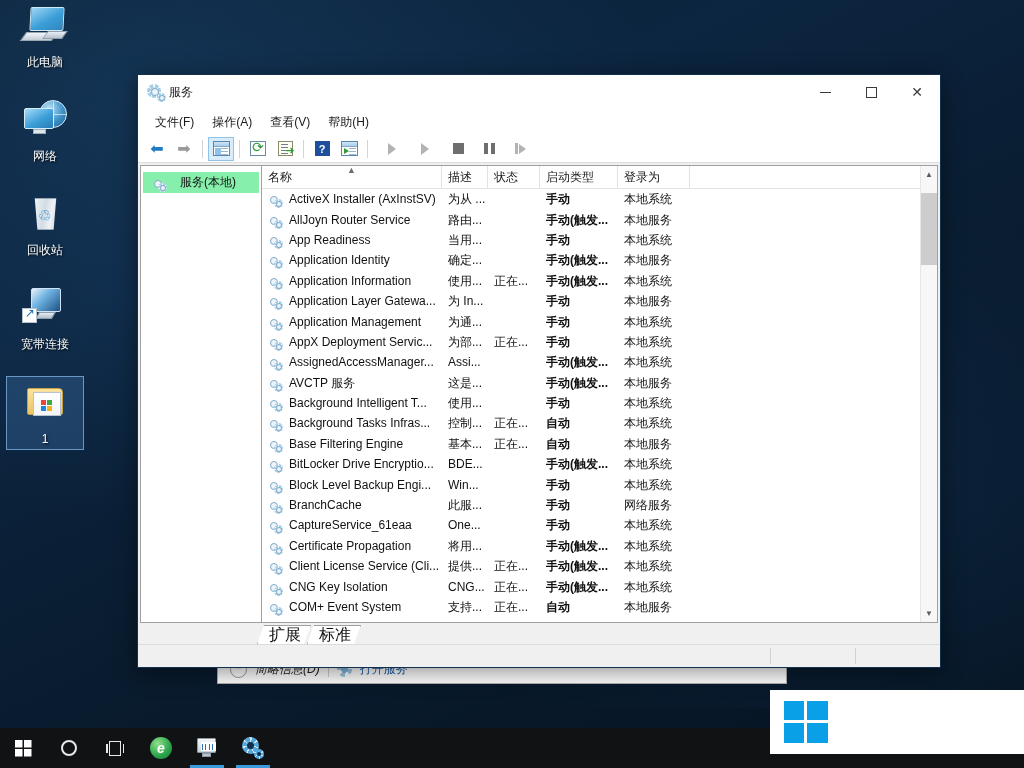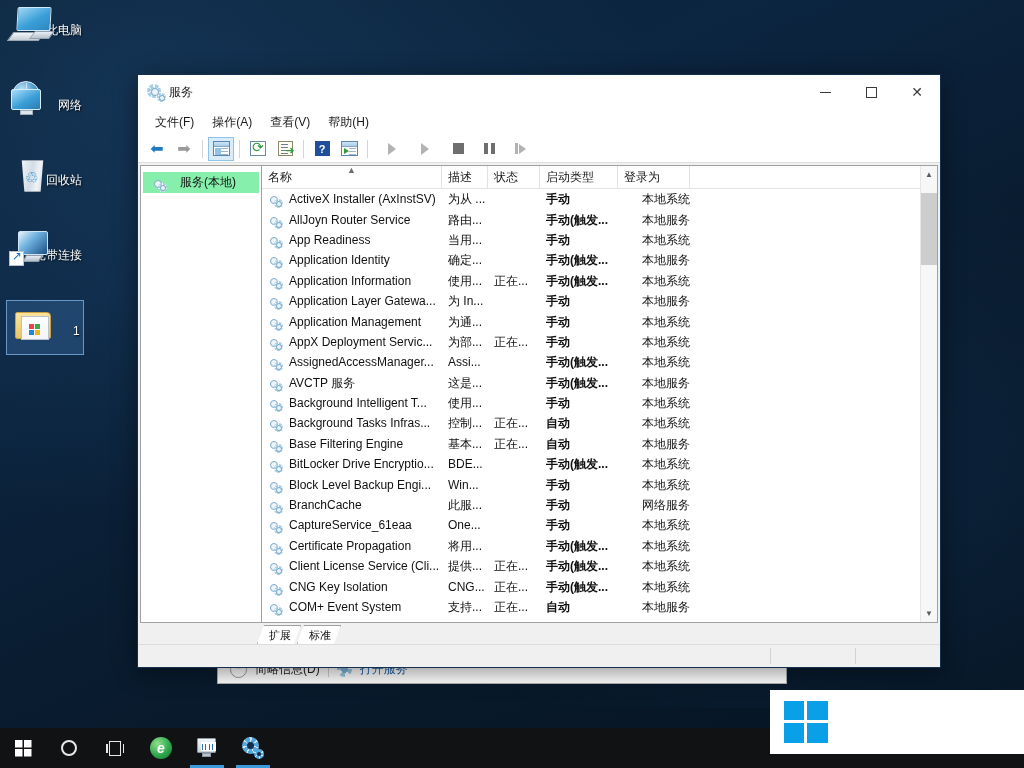--- a/index.html
+++ b/index.html
@@ -25,23 +25,22 @@
     content: ""; position: absolute; right: -150px; bottom: 60px;
     width: 820px; height: 560px;
     background: radial-gradient(ellipse at 60% 60%, rgba(25,70,120,0.22), rgba(8,22,40,0) 65%);
     pointer-events: none;
   }
 
   
   #desktop-icons { position: absolute; left: 0; top: 0; width: 90px; z-index: 2; }
   .desk-icon {
     width: 78px; margin: 0 auto 22px auto;
-    display: flex; align-items: center;
+    display: flex; flex-direction: column; align-items: center;
     padding: 4px 2px 3px 2px;
-    gap: 16px;
   }
   .desk-icon .glyph {
     width: 48px; height: 46px; position: relative;
     display: flex; align-items: center; justify-content: center;
   }
   .desk-icon .lbl {
     margin-top: 5px; color: #fff; font-size: 12px; line-height: 14px;
     text-align: center; text-shadow: 1px 1px 2px rgba(0,0,0,.85);
     white-space: nowrap;
   }
@@ -153,21 +152,21 @@
   #bg-window .tm-bottom {
     position: absolute; left: 0; right: 0; bottom: 0; height: 28px;
     background: #fff; border-top: 1px solid #dcdcdc;
     display: flex; align-items: center; padding-left: 12px; gap: 8px;
   }
   .tm-chev {
     width: 17px; height: 17px; border: 1px solid #9a9a9a; border-radius: 50%;
     display: flex; align-items: center; justify-content: center;
     font-size: 9px; color: #444;
   }
-  .tm-less { font-size: 12px; color: #222; }
+  .tm-less { font-size: 12px; color: #222; font-style: italic; }
   .tm-sep { width: 1px; height: 15px; background: #d0d0d0; }
   .tm-gear {
     width: 15px; height: 15px; position: relative;
     background: radial-gradient(circle at 50% 50%, #7fb6dd 0 32%, transparent 33%),
                 conic-gradient(from 0deg, #9fc9e6 0 12%, transparent 12% 25%, #9fc9e6 25% 37%, transparent 37% 50%, #9fc9e6 50% 62%, transparent 62% 75%, #9fc9e6 75% 87%, transparent 87%);
     border-radius: 50%;
   }
   .tm-link { font-size: 12px; color: #1f5fa8; }
 
   
@@ -346,21 +345,21 @@
   .list-body {
     flex: 1 1 auto; overflow: hidden; position: relative;
   }
   .srow { display: flex; height: 20.4px; align-items: center; font-size: 12px; color: #111; }
   .cell { padding-left: 6px; overflow: hidden; white-space: nowrap; height: 20px; line-height: 20px; }
   .c-name { width: 180px; display: flex; align-items: center; gap: 9px; padding-left: 4px; }
   .c-name .txt { overflow: hidden; white-space: nowrap; text-overflow: clip; }
   .c-desc { width: 46px; }
   .c-state { width: 52px; }
   .c-start { width: 78px; font-weight: bold; }
-  .c-logon { width: 72px; text-align: right; }
+  .c-logon { width: 72px; }
   .row-gear { width: 14px; height: 14px; position: relative; flex: 0 0 auto; }
 
   
   .vscroll {
     position: absolute; right: 0; top: 0; bottom: 0; width: 17px;
     background: #f7f7f7; border-left: 1px solid #e6e6e6;
     display: flex; flex-direction: column;
   }
   .vs-arrow {
     height: 17px; display: flex; align-items: center; justify-content: center;
@@ -371,21 +370,21 @@
     position: absolute; left: 0; right: 0; top: 10px; height: 72px;
     background: #cdcdcd;
   }
 
   
   .tabs-row {
     height: 21px; background: #f0f0f0; display: flex; align-items: flex-end;
     padding-left: 119px; flex: 0 0 auto; position: relative;
   }
   .tab {
-    font-size: 11px; color: #111; padding: 1px 9px 2px 11px;
+    font-size: 16px; color: #111; padding: 1px 9px 2px 11px;
     background: #fff; border: 1px solid #a0a0a0; border-bottom: none;
     position: relative; margin-right: -4px;
     clip-path: polygon(7px 0, 100% 0, calc(100% - 7px) 100%, 0 100%);
     height: 19px; line-height: 16px;
   }
   .tab.active { background: #fff; }
 
   
   .statusbar {
     height: 23px; background: #f0f0f0; border-top: 1px solid #dcdcdc;

